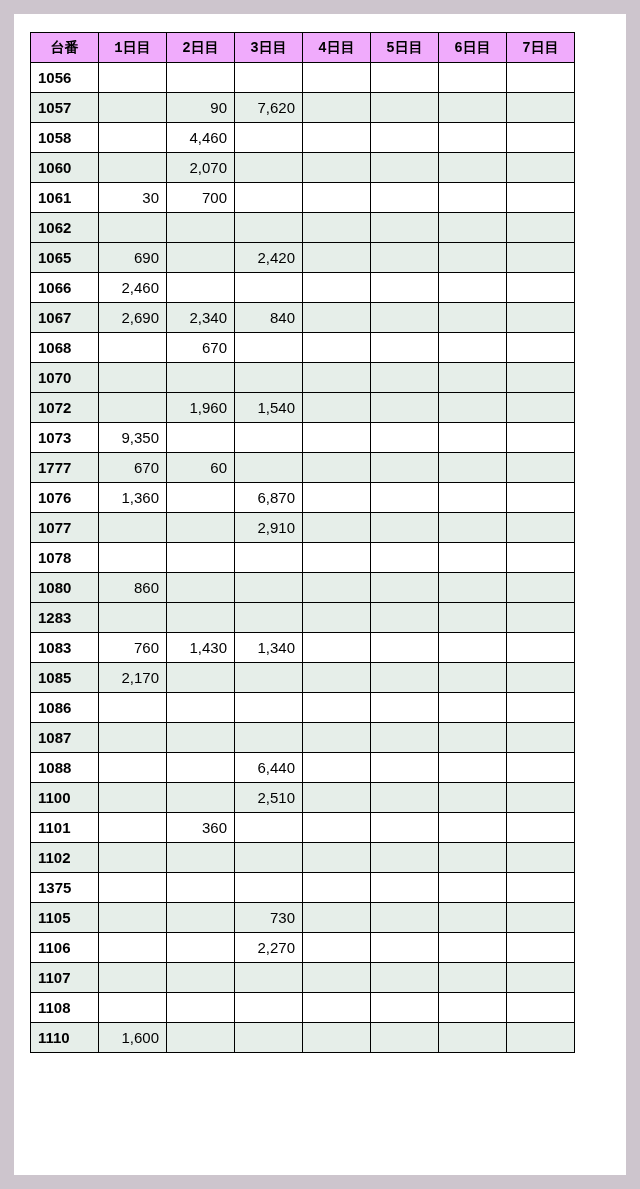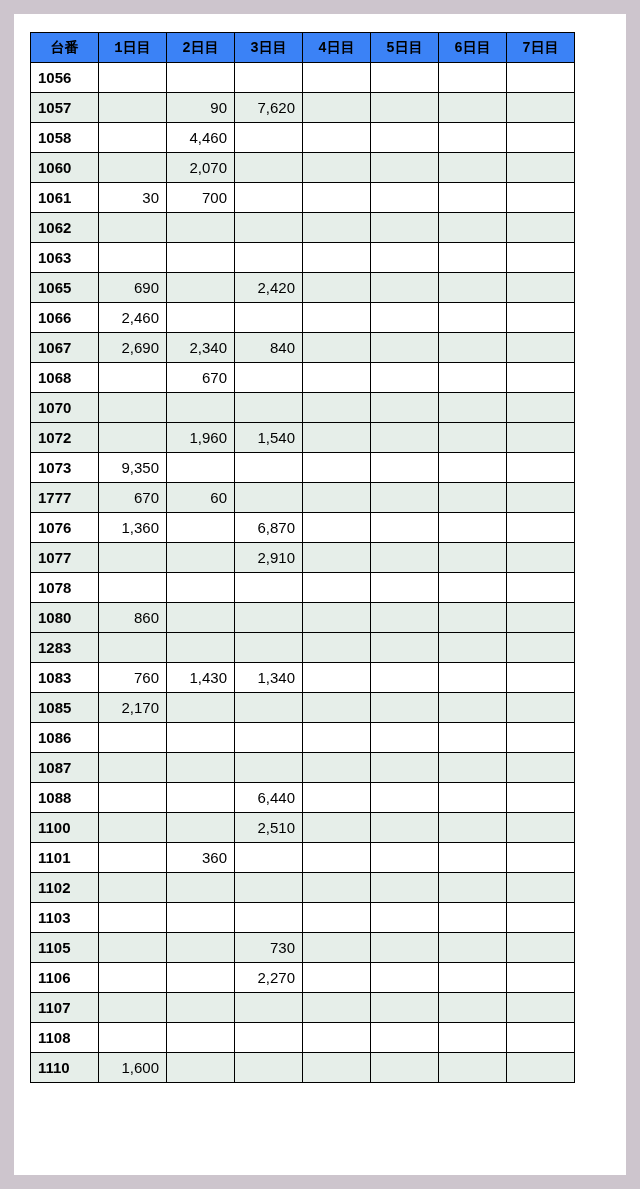--- a/index.html
+++ b/index.html
@@ -36,21 +36,21 @@
     border: 1px solid #000000;
     height: 30px;
     box-sizing: border-box;
     font-size: 15px;
     color: #000000;
     padding: 0 7px;
   }
   table.grid th {
     text-align: center;
     font-weight: bold;
-    background: #3b82f6;
+    background: #f0abfc;
     font-size: 14px;
   }
   table.grid th.c-id {
     width: 68px;
   }
   table.grid th.c-day {
     width: 68px;
     font-family: Liberation Mono, monospace;
   }
   table.grid td.id {
@@ -139,30 +139,20 @@
           <tr class="shaded">
             <td class="id">1062</td>
             <td class="val"></td>
             <td class="val"></td>
             <td class="val"></td>
             <td class="val"></td>
             <td class="val"></td>
             <td class="val"></td>
             <td class="val"></td>
           </tr>
-          <tr class="plain">
-            <td class="id">1063</td>
-            <td class="val"></td>
-            <td class="val"></td>
-            <td class="val"></td>
-            <td class="val"></td>
-            <td class="val"></td>
-            <td class="val"></td>
-            <td class="val"></td>
-          </tr>
           <tr class="shaded">
             <td class="id">1065</td>
             <td class="val">690</td>
             <td class="val"></td>
             <td class="val">2,420</td>
             <td class="val"></td>
             <td class="val"></td>
             <td class="val"></td>
             <td class="val"></td>
           </tr>
@@ -360,21 +350,21 @@
             <td class="id">1102</td>
             <td class="val"></td>
             <td class="val"></td>
             <td class="val"></td>
             <td class="val"></td>
             <td class="val"></td>
             <td class="val"></td>
             <td class="val"></td>
           </tr>
           <tr class="plain">
-            <td class="id">1103</td>
+            <td class="id">1375</td>
             <td class="val"></td>
             <td class="val"></td>
             <td class="val"></td>
             <td class="val"></td>
             <td class="val"></td>
             <td class="val"></td>
             <td class="val"></td>
           </tr>
           <tr class="shaded">
             <td class="id">1105</td>

